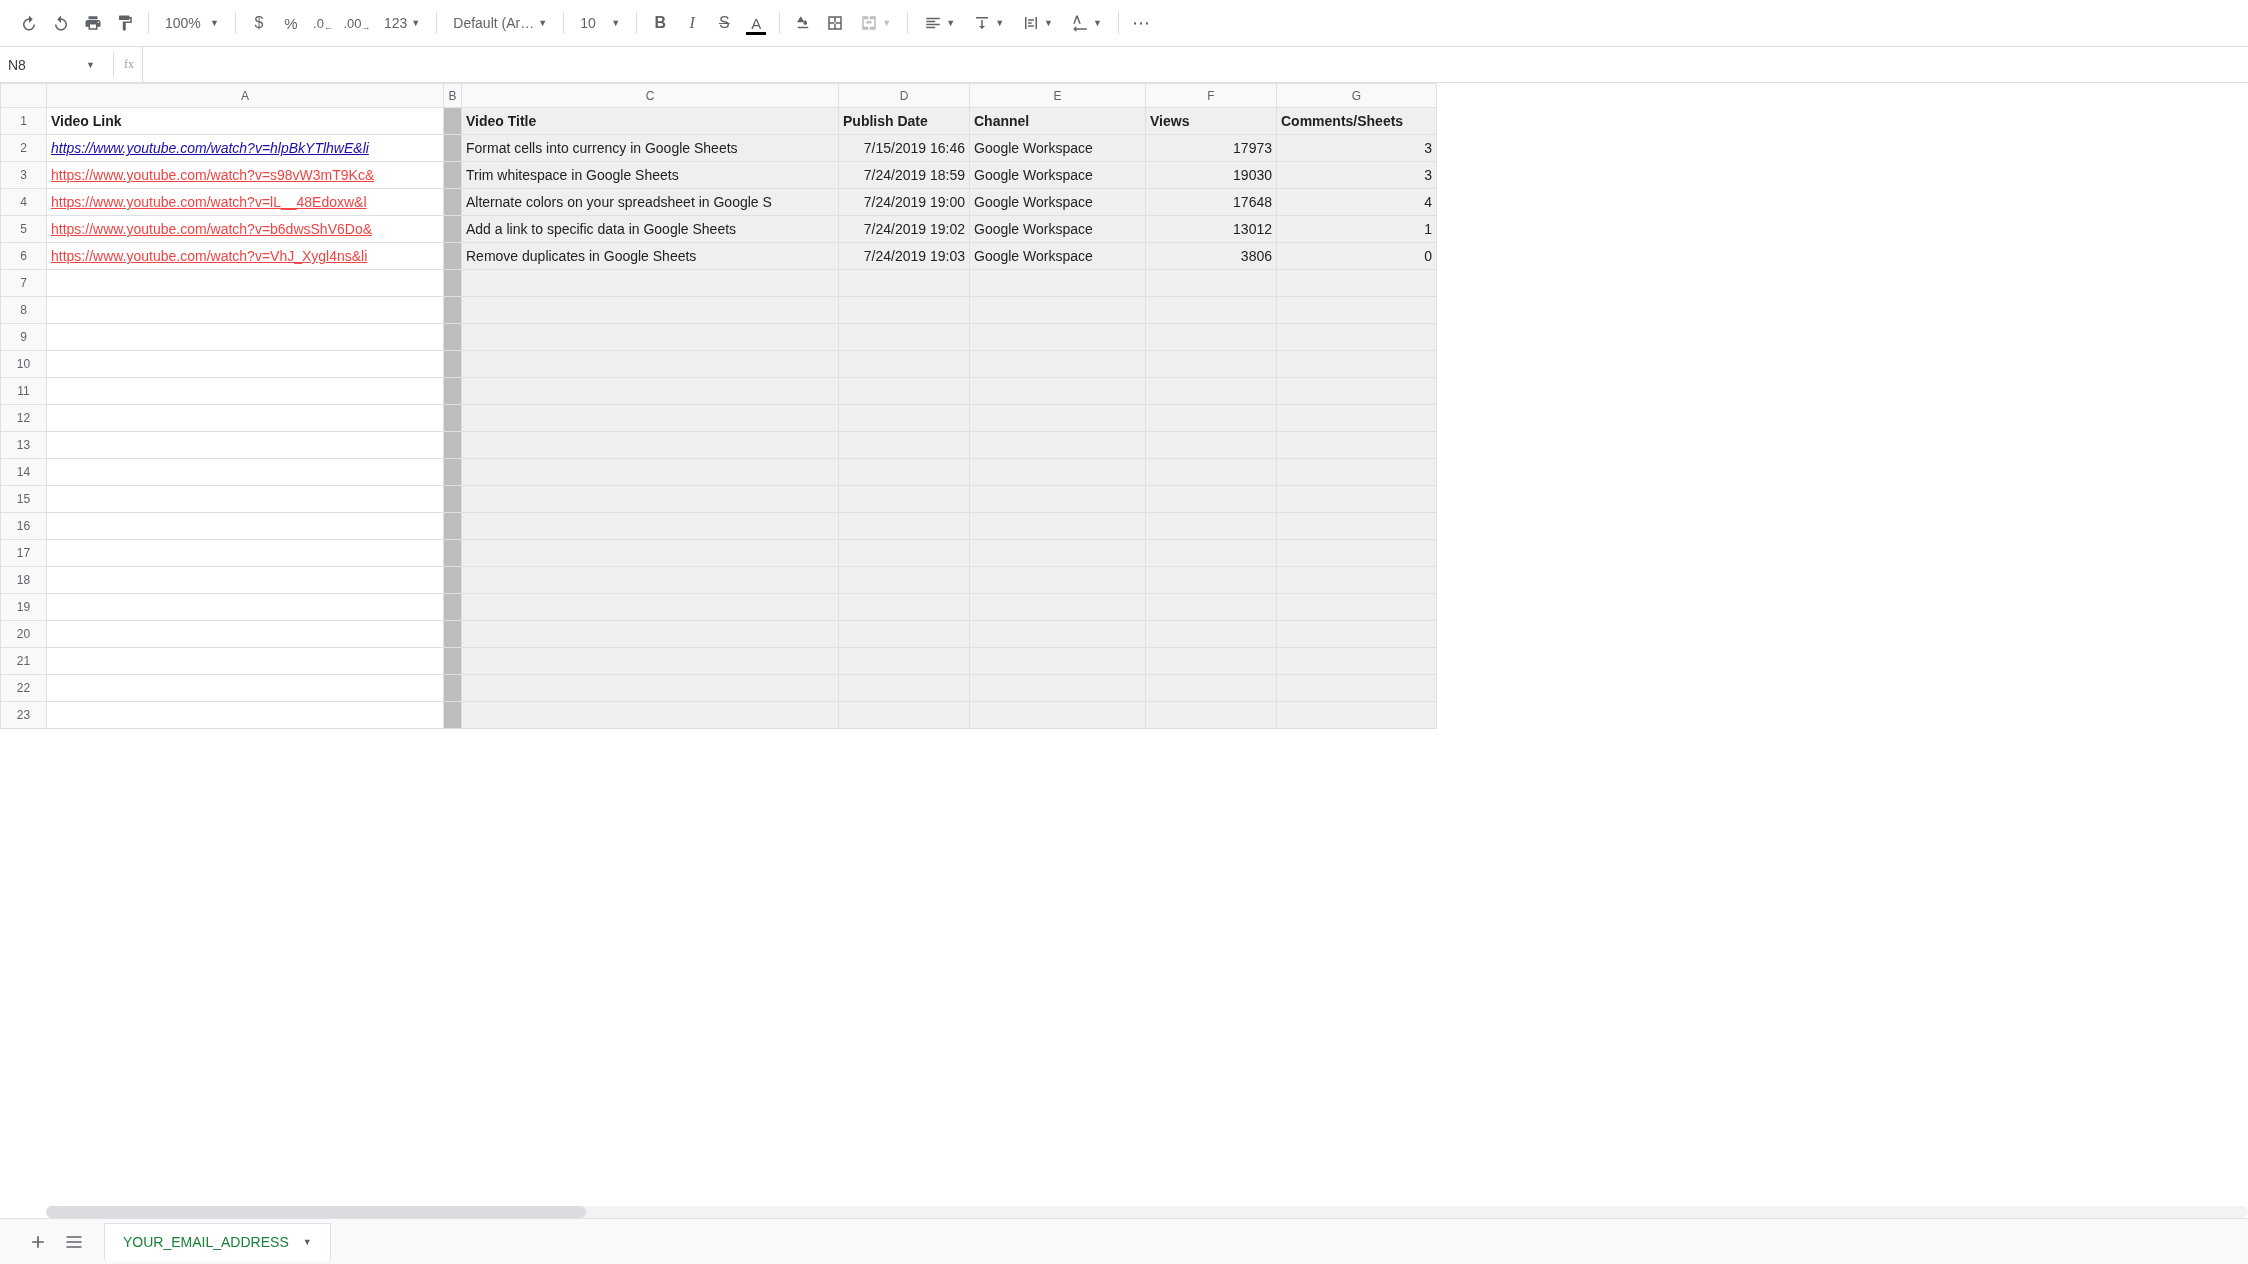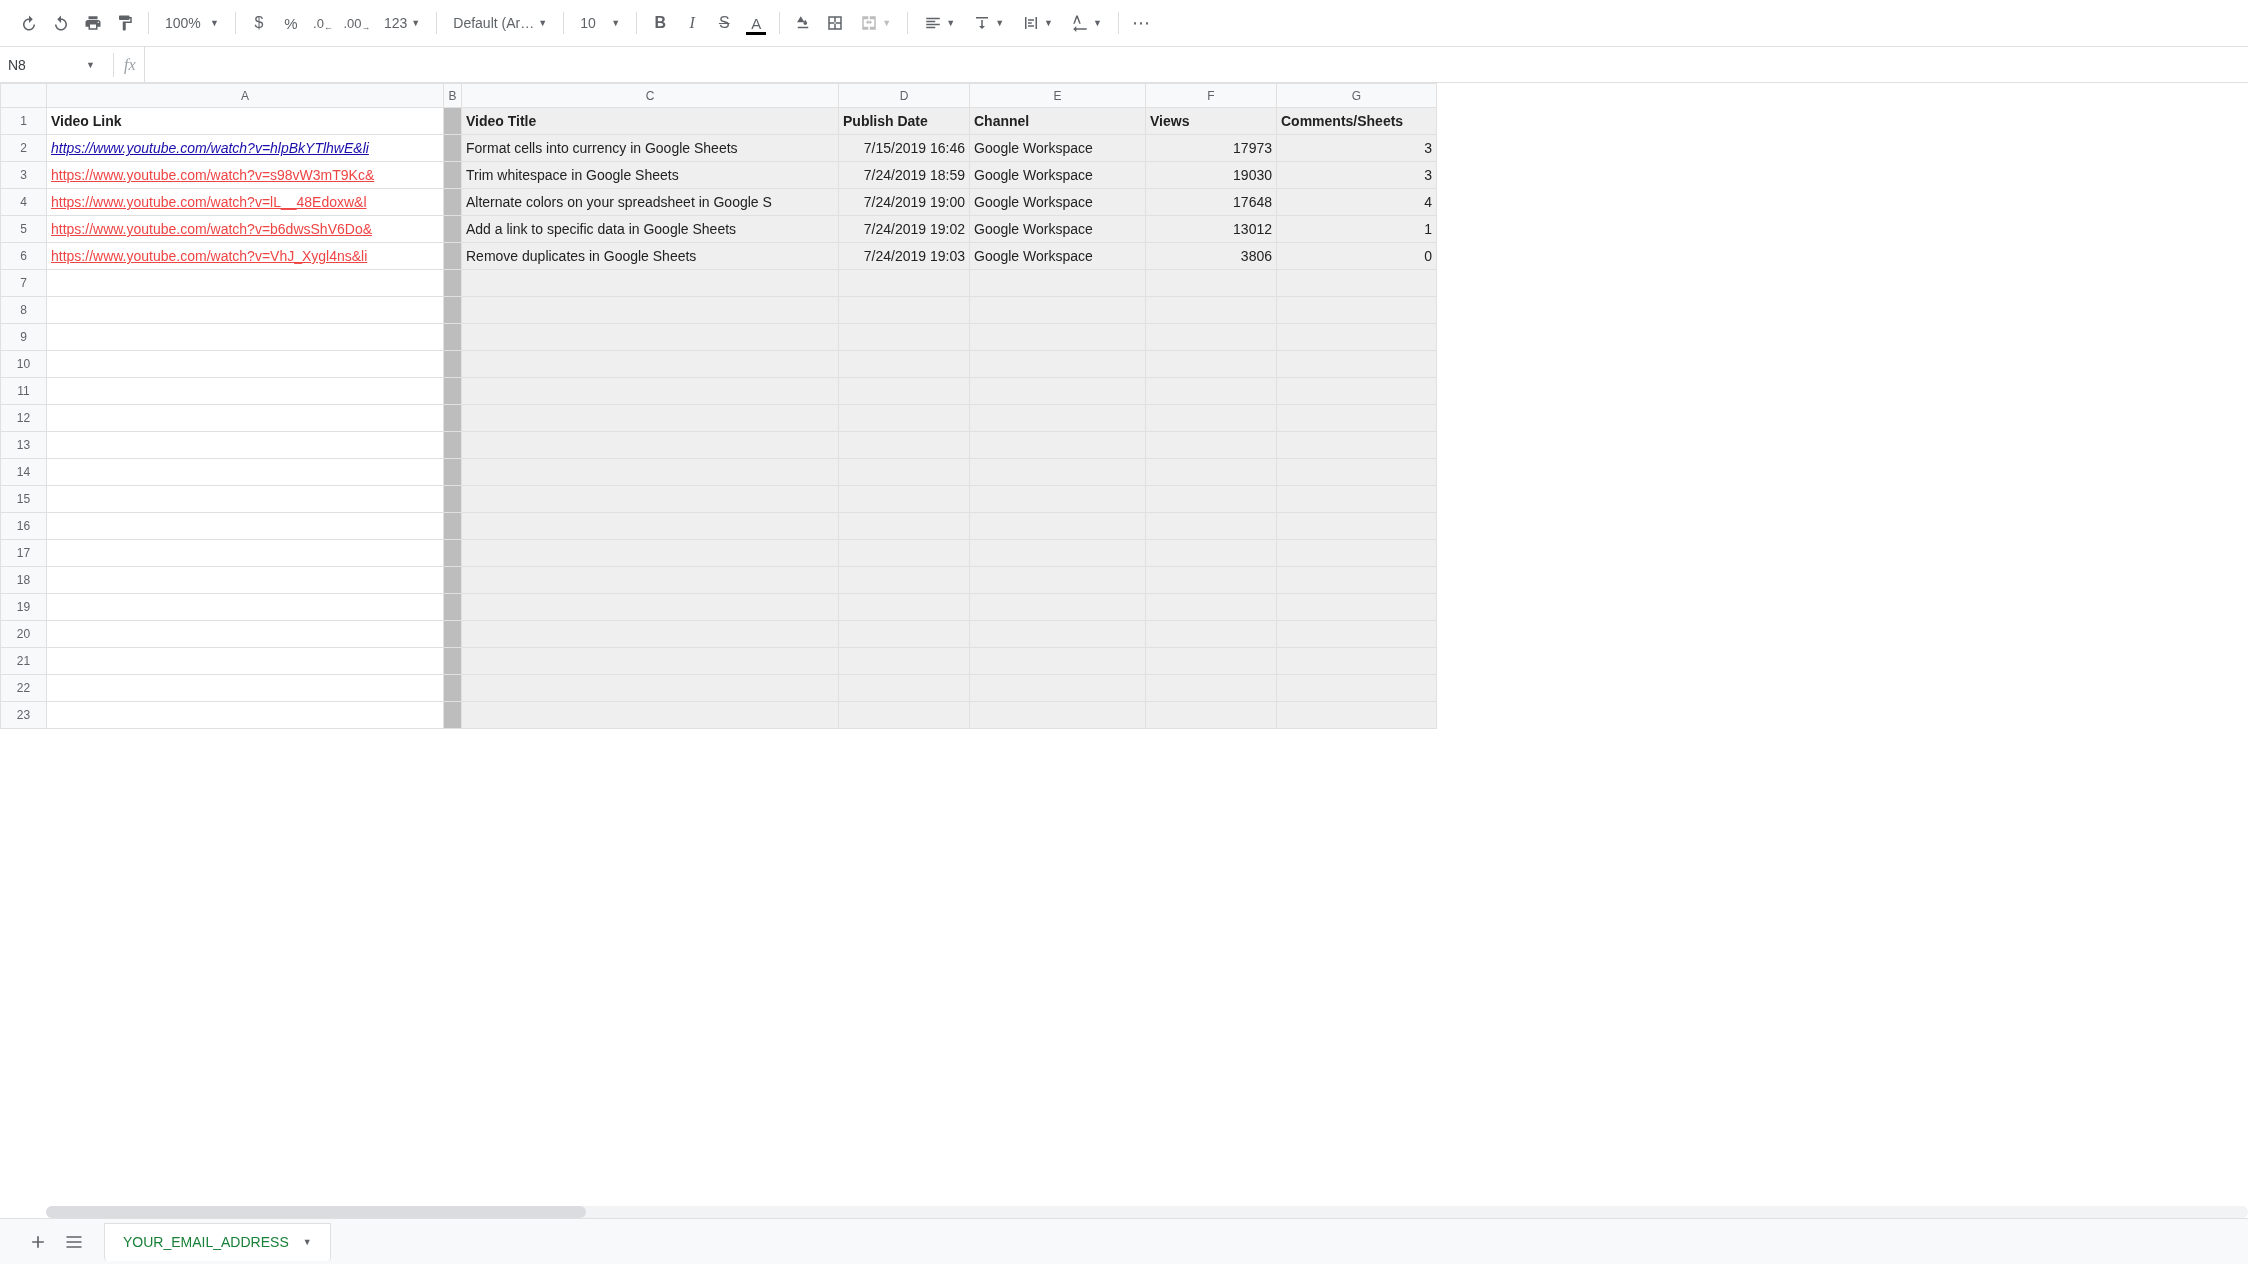--- a/index.html
+++ b/index.html
@@ -77,23 +77,22 @@
     height: 100%;
   }
   .name-box-sep {
     width: 1px;
     height: 24px;
     background: #dadce0;
     margin: 0 10px;
   }
   .fx-label {
     font-family: 'Times New Roman', serif;
-    font-style: italic;
     color: #9aa0a6;
-    font-size: 16px;
+    font-size: 12px;
     margin-right: 8px;
   }
   .formula-input {
     flex: 1;
     border: none;
     outline: none;
     font-size: 14px;
     height: 100%;
     border-left: 1px solid #dadce0;
     padding-left: 10px;

